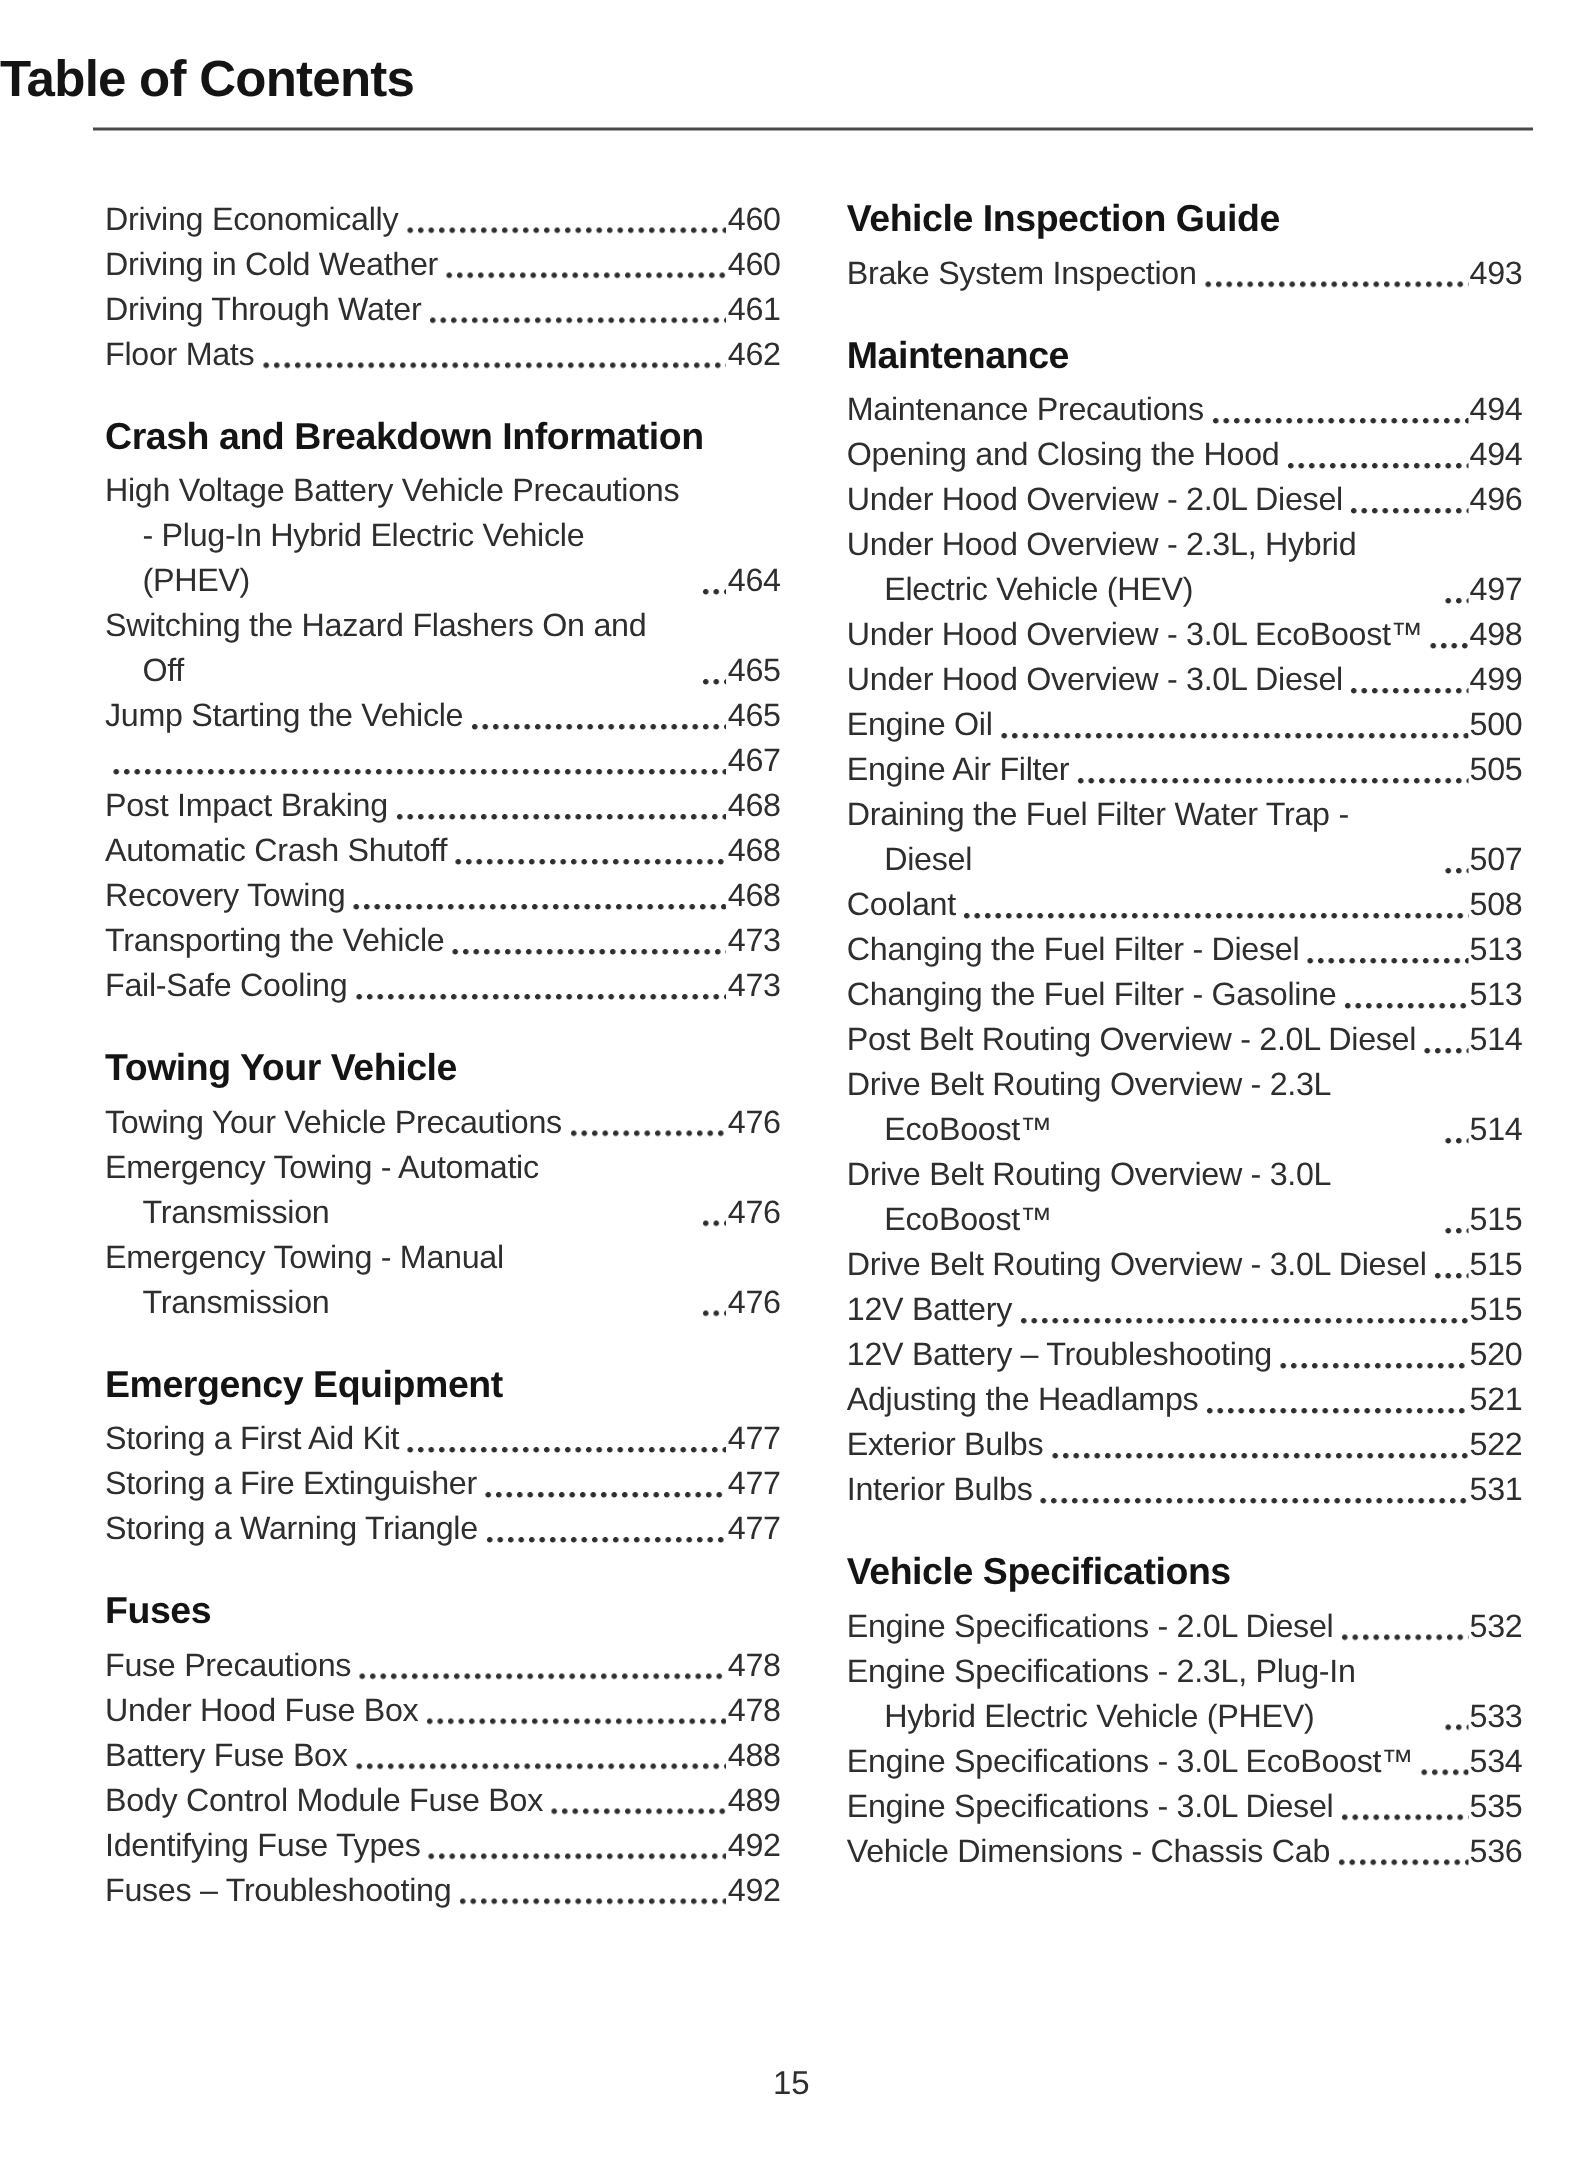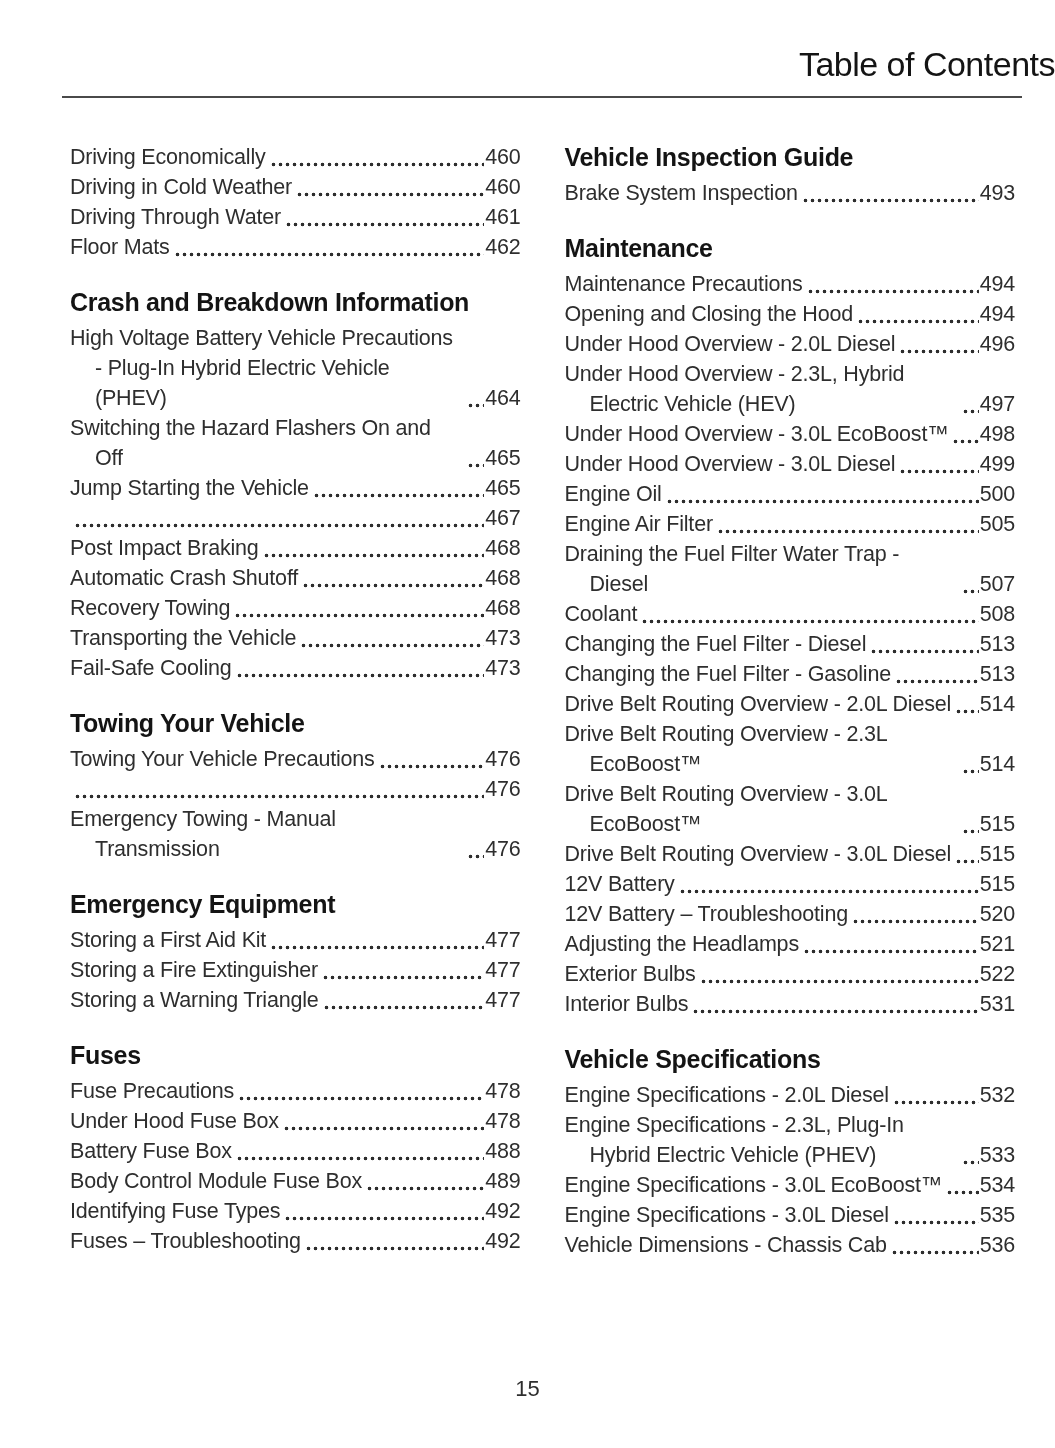--- a/index.html
+++ b/index.html
@@ -13,25 +13,25 @@
   .page {
     width: 1055px;
     height: 1448px;
     position: relative;
     background: var(--paper);
     font-family: "Liberation Sans", sans-serif;
     overflow: hidden;
   }
   h1.doc-title {
     margin: 0;
-    padding-top: 44px;
-    text-align: right;
+    padding-top: 33px;
+    text-align: left;
     font-size: 34px;
     line-height: 40px;
-    font-weight: 400;
+    font-weight: 700;
     letter-spacing: -0.5px;
     color: var(--heading-ink);
   }
   .rule {
     height: 0;
     border-top: 2px solid var(--rule);
     margin: 12px 33px 0 62px;
   }
   .columns {
     display: flex;
@@ -161,20 +161,21 @@
           </div>
         </div>
         <div class="section">
           <h2 class="section-heading">Towing Your Vehicle</h2>
           <div class="entry">
             <span class="label">Towing Your Vehicle Precautions</span>
             <span class="dots"></span>
             <span class="num">476</span>
           </div>
           <div class="entry">
+            <span class="label">Emergency Towing - Automatic Transmission</span>
             <span class="dots"></span>
             <span class="num">476</span>
           </div>
           <div class="entry">
             <span class="label">Emergency Towing - Manual Transmission</span>
             <span class="dots"></span>
             <span class="num">476</span>
           </div>
         </div>
         <div class="section">
@@ -294,21 +295,21 @@
             <span class="label">Changing the Fuel Filter - Diesel</span>
             <span class="dots"></span>
             <span class="num">513</span>
           </div>
           <div class="entry">
             <span class="label">Changing the Fuel Filter - Gasoline</span>
             <span class="dots"></span>
             <span class="num">513</span>
           </div>
           <div class="entry">
-            <span class="label">Drive Belt Routing Overview - 2.0L Diesel</span>
+            <span class="label">Post Belt Routing Overview - 2.0L Diesel</span>
             <span class="dots"></span>
             <span class="num">514</span>
           </div>
           <div class="entry">
             <span class="label">Drive Belt Routing Overview - 2.3L EcoBoost™</span>
             <span class="dots"></span>
             <span class="num">514</span>
           </div>
           <div class="entry">
             <span class="label">Drive Belt Routing Overview - 3.0L EcoBoost™</span>

